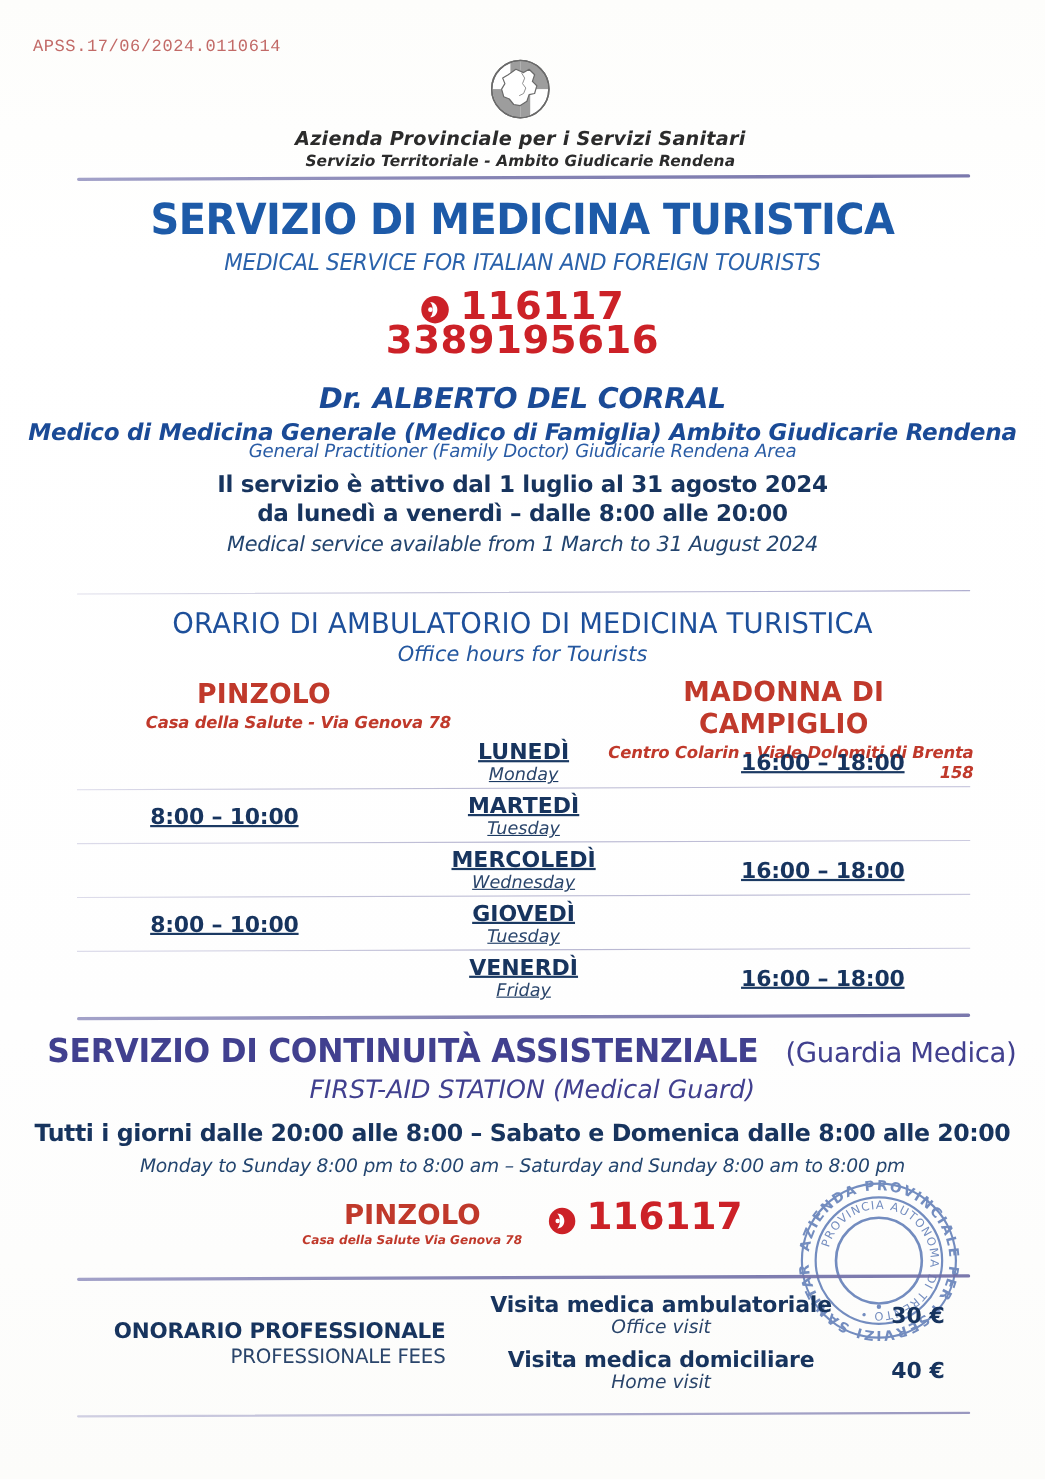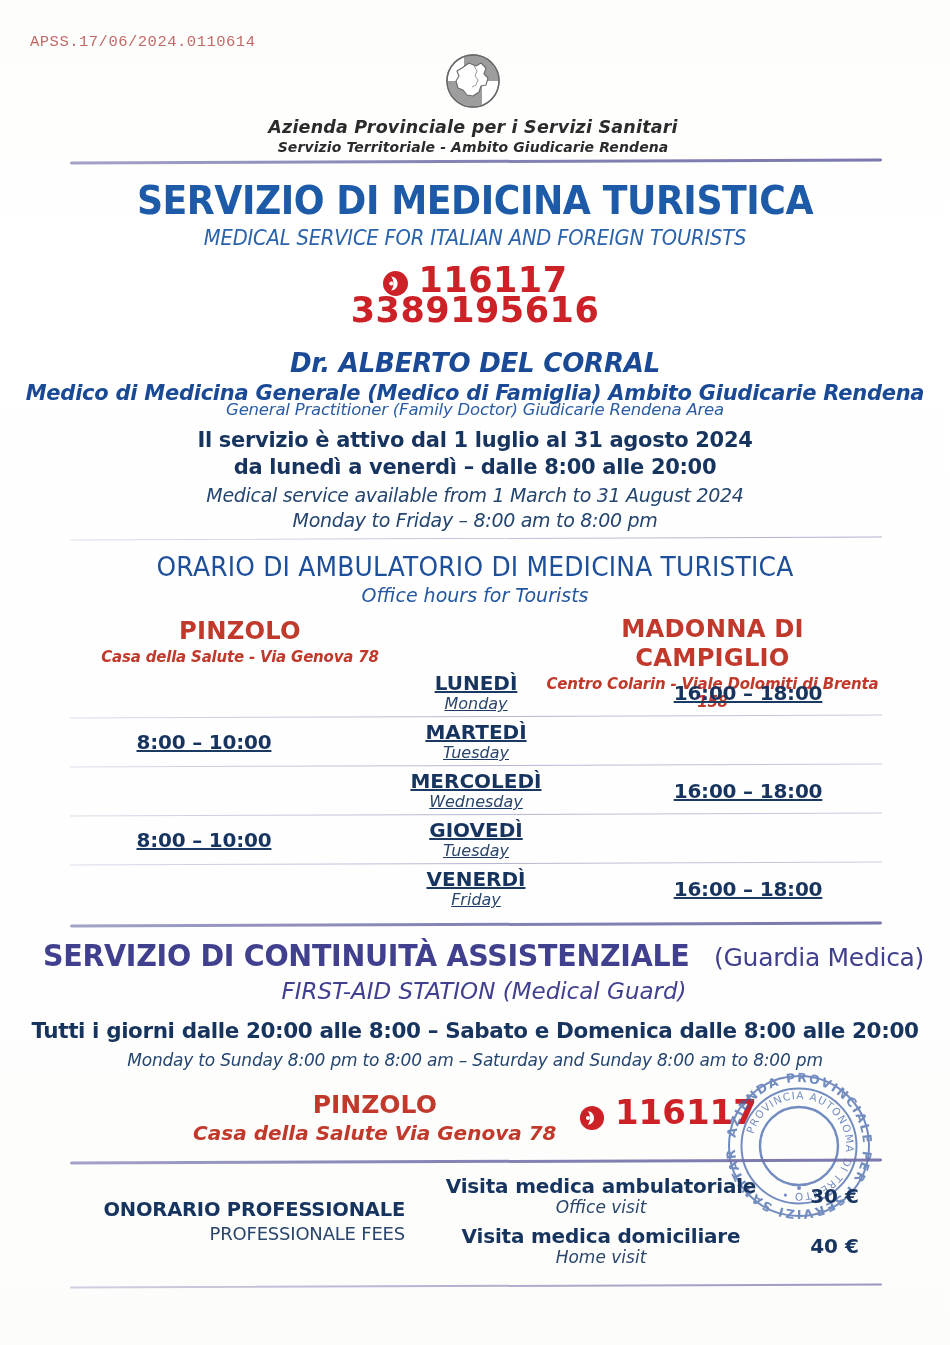--- a/index.html
+++ b/index.html
@@ -223,20 +223,21 @@
     transform: scaleX(0.97);
   }
   .clinic-addr {
     font-family: "DejaVu Sans", sans-serif;
     font-weight: bold;
     font-style: italic;
     font-size: 15px;
     color: #c0392b;
     margin-top: 3px;
     letter-spacing: -0.2px;
+    text-align: right;
   }
 
   
   .schedule {
     position: absolute;
     left: 70px;
     top: 668px;
     width: 812px;
   }
   .srow {
@@ -358,21 +359,21 @@
     font-family: "DejaVu Sans", sans-serif;
     font-weight: bold;
     font-size: 25px;
     color: #c0392b;
     display: block;
   }
   .fa-place .pa {
     font-family: "DejaVu Sans", sans-serif;
     font-weight: bold;
     font-style: italic;
-    font-size: 20px;
+    font-size: 11px;
     color: #c0392b;
     display: block;
     margin-top: 2px;
   }
   .fa-num {
     display: inline-block;
     vertical-align: middle;
     margin-left: 18px;
     position: relative;
     top: -6px;
@@ -504,21 +505,20 @@
   </div>
   <div class="phone-line" style="top:290px">3389195616</div>
 
   <div class="doctor-name" style="top:348px">Dr. ALBERTO DEL CORRAL</div>
   <div class="doctor-role-it" style="top:381px">Medico di Medicina Generale (Medico di Famiglia) Ambito Giudicarie Rendena</div>
   <div class="doctor-role-en" style="top:400px">General Practitioner (Family Doctor) Giudicarie Rendena Area</div>
 
   <div class="avail-it" style="top:428px">Il servizio è attivo dal 1 luglio al 31 agosto 2024</div>
   <div class="avail-it" style="top:455px">da lunedì a venerdì – dalle 8:00 alle 20:00</div>
   <div class="avail-en" style="top:484px">Medical service available from 1 March to 31 August 2024</div>
-  <div class="avail-en" style="top:509px">Monday to Friday – 8:00 am to 8:00 pm</div>
 
   <div class="rule hair" style="top:538px"></div>
 
   <div class="sec-title" style="top:552px">ORARIO DI AMBULATORIO DI MEDICINA TURISTICA</div>
   <div class="sec-subtitle" style="top:584px">Office hours for Tourists</div>
 
   <div class="clinic" style="left:70px; top:616px; width:340px;">
     <div class="clinic-name">PINZOLO</div>
     <div class="clinic-addr">Casa della Salute - Via Genova 78</div>
   </div>

